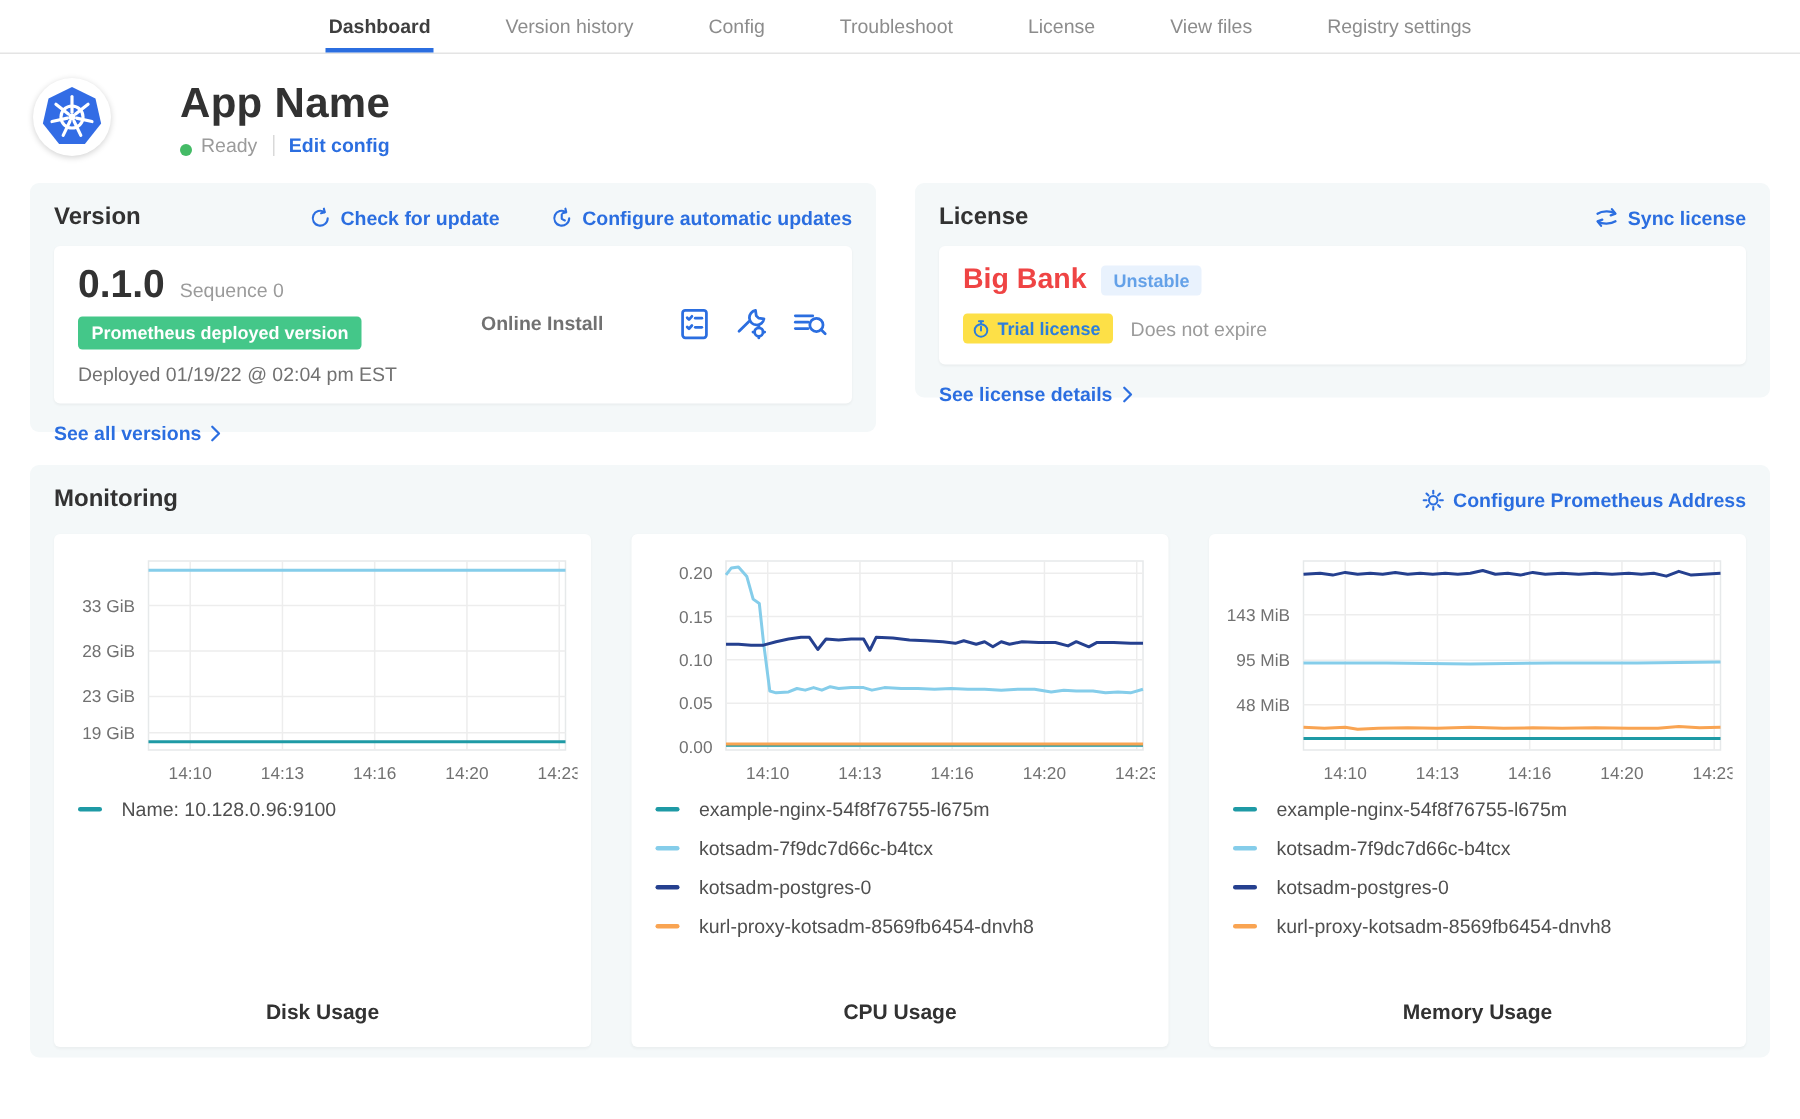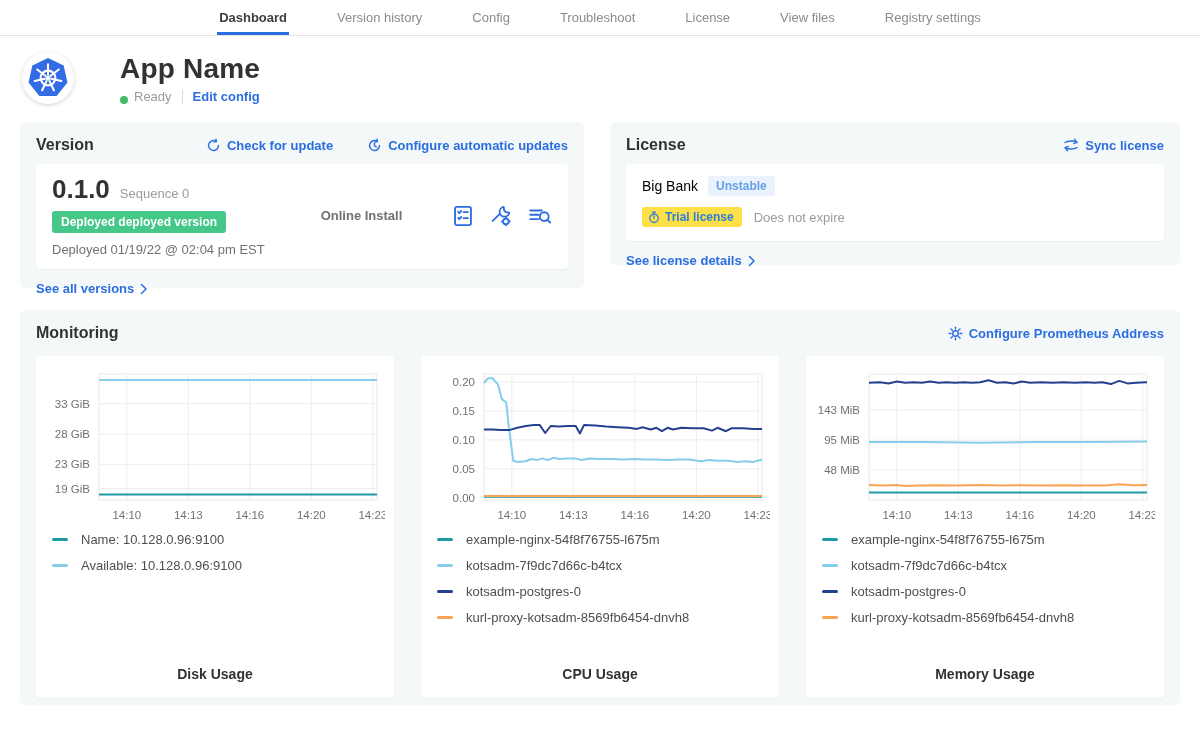--- a/index.html
+++ b/index.html
@@ -46,21 +46,21 @@
   .deployed-badge { display:inline-block; background:#44c789; color:#fff; font-size:12px;
     font-weight:bold; border-radius:3px; padding:4px 9px; margin-top:6px; width:max-content; }
   .deployed-at { font-size:13px; color:#717171; margin-top:9px; }
   .install-type { font-size:13px; font-weight:bold; color:#717171; margin-left:56px; }
   .version-icons { margin-left:auto; display:flex; gap:16px; align-items:center; }
   .icon-btn { cursor:pointer; display:inline-flex; }
   .see-link { margin-top:12px; display:inline-flex; }
 
   .license-inner { padding:12px 16px 14px 16px; }
   .license-name-row { display:flex; align-items:center; gap:10px; }
-  .license-name { font-size:14px; font-weight:normal; color:#000000; }
+  .license-name { font-size:19px; font-weight:bold; color:#ef4444; }
   .channel-badge { background:#e9f2fd; color:#64a1e8; font-size:12px; font-weight:bold;
     border-radius:3px; padding:3px 8px; }
   .license-meta-row { display:flex; align-items:center; gap:12px; margin-top:11px; }
   .trial-badge { background:#fde047; color:#2c7edb; font-size:12px; font-weight:bold;
     border-radius:3px; padding:3px 8px 3px 6px; display:inline-flex; align-items:center; gap:5px; }
   .no-expire { font-size:13px; color:#9b9b9b; }
 
   
   .monitoring { margin:22px 20px 0 20px; background:#f4f8f9; border-radius:6px;
     padding:14px 16px 12px 16px; height:395px; }
@@ -141,21 +141,21 @@
         </a>
       </span>
     </div>
 
     <div class="inner-card version-inner">
       <div class="version-left">
         <div class="version-line">
           <span class="version-number">0.1.0</span>
           <span class="sequence">Sequence 0</span>
         </div>
-        <span class="deployed-badge">Deployed deployed version</span>
+        <span class="deployed-badge">Prometheus deployed version</span>
         <span class="deployed-at">Deployed 01/19/22 @ 02:04 pm EST</span>
       </div>
       <span class="install-type">Online Install</span>
       <span class="version-icons">
         <span class="icon-btn">
           <svg width="22" height="22" viewBox="0 0 18 18">
             <rect class="blue-stroke" x="2.5" y="1.5" width="13" height="15" rx="1.5"></rect>
             <polyline class="blue-stroke" points="5,5.6 6,6.6 7.6,4.8"></polyline>
             <line class="blue-stroke" x1="9.4" y1="5.8" x2="13" y2="5.8"></line>
             <polyline class="blue-stroke" points="5,10.6 6,11.6 7.6,9.8"></polyline>
@@ -282,24 +282,20 @@
           <text class="tick" x="266.3" y="155" text-anchor="middle">14:20</text>
           <line x1="327.8" x2="327.8" y1="10" y2="136" stroke="#ededed"></line>
           <text class="tick" x="327.8" y="155" text-anchor="middle">14:23</text>
           <polyline points="54.0,130.5 332.0,130.5" fill="none" stroke="#1e9aa5" stroke-width="2" stroke-linejoin="round"></polyline>
           <polyline points="54.0,16.1 332.0,16.1" fill="none" stroke="#85cdea" stroke-width="2" stroke-linejoin="round"></polyline>
         </svg>
       <div class="legend">
           <div class="legend-row">
             <span class="legend-swatch" style="background: rgb(30, 154, 165);"></span>
             <span class="legend-label">Name: 10.128.0.96:9100</span>
-          </div>
-          <div class="legend-row">
-            <span class="legend-swatch" style="background: rgb(133, 205, 234);"></span>
-            <span class="legend-label">Available: 10.128.0.96:9100</span>
           </div>
         </div>
       <div class="chart-title">Disk Usage</div>
     </div>
     <div class="chart-card">
       <svg class="plot" width="340" height="162" viewBox="0 0 340 162">
           <rect x="54" y="10" width="278" height="126" fill="none" stroke="#e6e9ea"></rect>
           <line x1="54" x2="332" y1="133.7" y2="133.7" stroke="#ededed"></line>
           <text class="tick" x="45" y="137.7" text-anchor="end">0.00</text>
           <line x1="54" x2="332" y1="104.8" y2="104.8" stroke="#ededed"></line>

